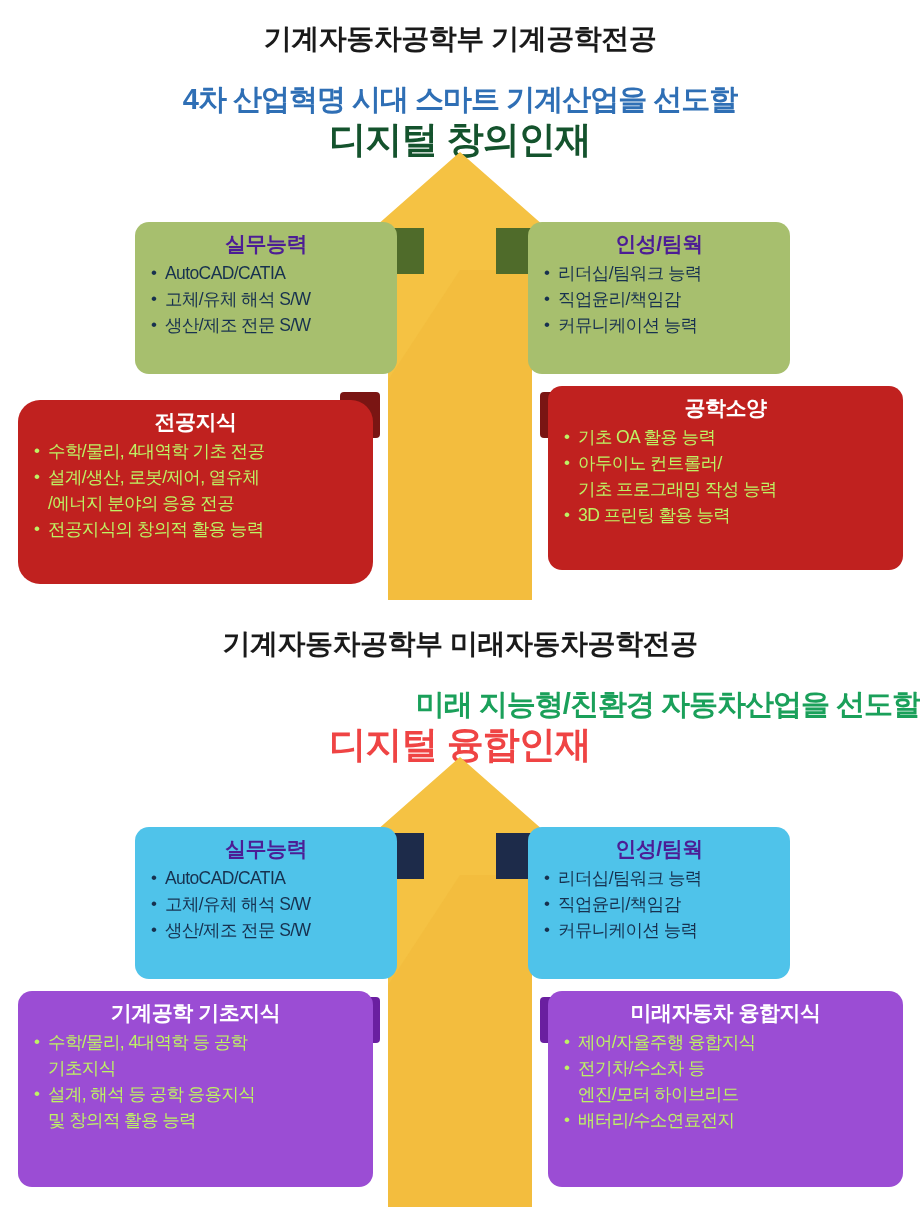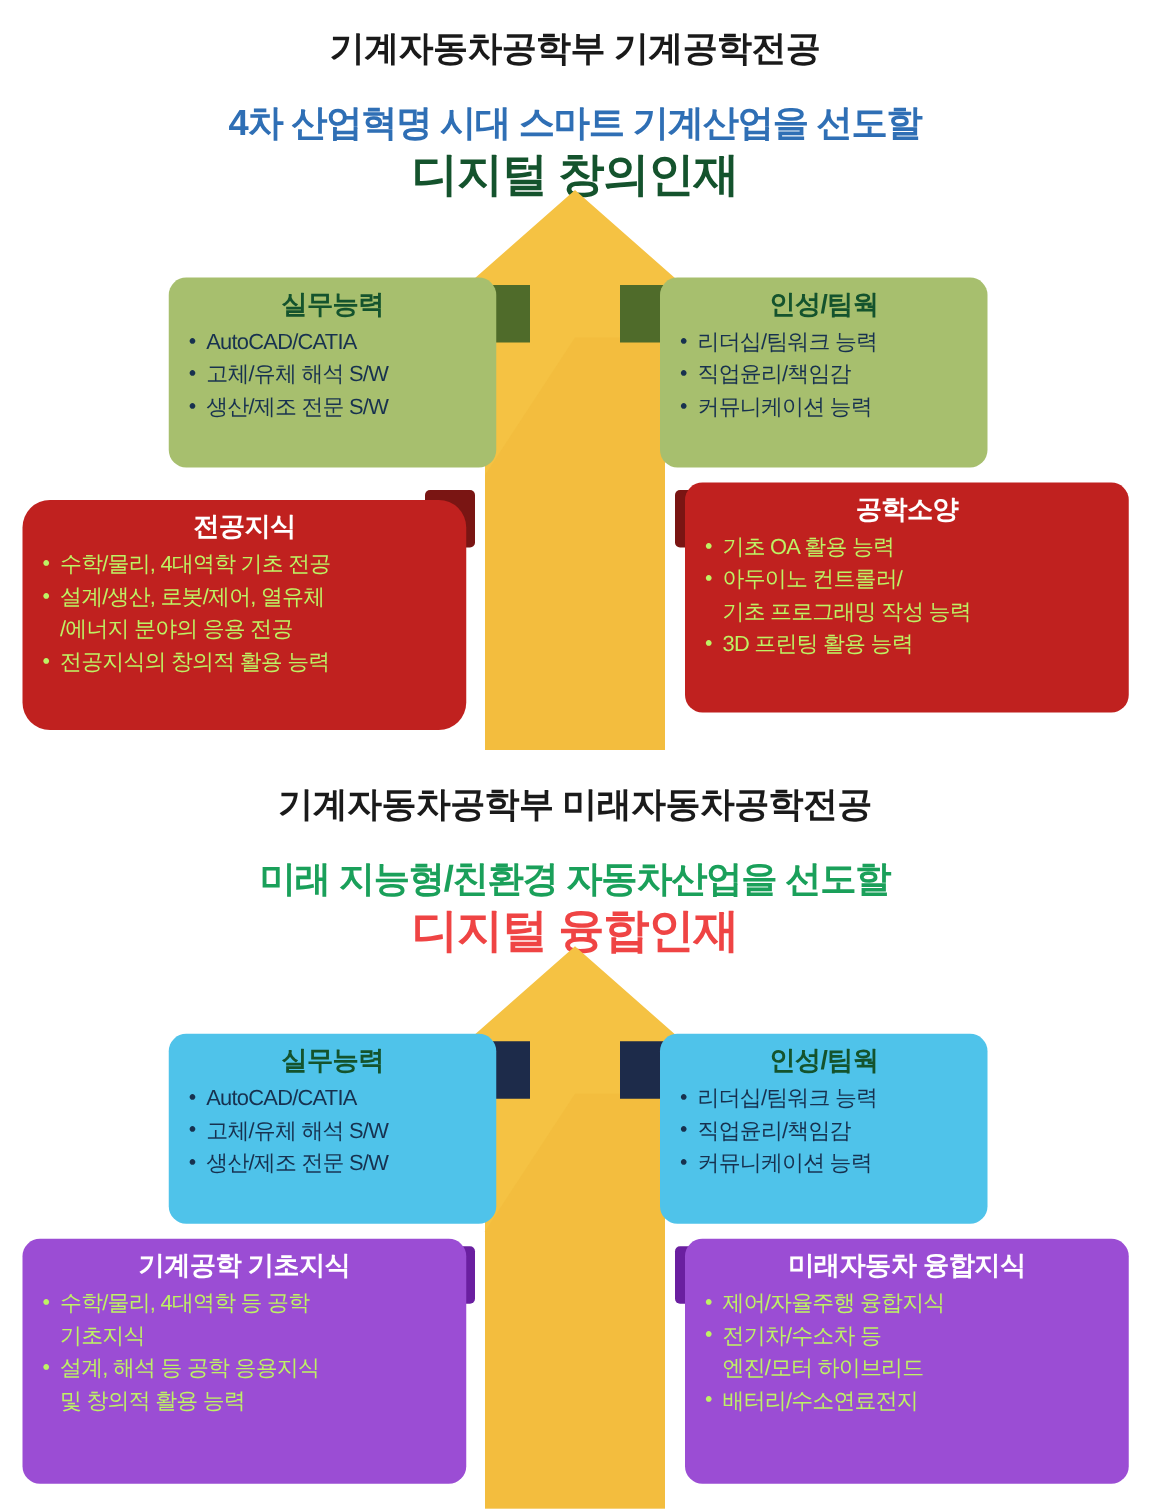--- a/index.html
+++ b/index.html
@@ -78,21 +78,21 @@
     color: #ffffff;
   }
   .box-title {
     text-align: center;
     font-size: 21px;
     font-weight: bold;
     letter-spacing: -0.5px;
     margin-bottom: 4px;
     line-height: 1.3;
   }
-  .box-title.dark { color: #14532d; }
+  .box-title.dark { color: #4c1d95; }
   .box-title.white { color: #ffffff; }
 
   ul.items {
     list-style: none;
     margin: 0;
     padding: 0;
   }
   ul.items li {
     position: relative;
     font-size: 17.5px;
@@ -198,21 +198,21 @@
         </ul>
       </div>
 
     </div>
   </div>
 
   <div class="section" id="section-2">
 
     <div class="heading-block" style="top: 22px;">
       <div class="dept-line">기계자동차공학부 미래자동차공학전공</div>
-      <div class="title-line-1" style="color:#1aa05a;">미래 지능형/친환경 자동차산업을 선도할</div>
+      <div class="title-line-1" style="color:#1aa05a;text-align:right;">미래 지능형/친환경 자동차산업을 선도할</div>
       <div class="title-line-2" style="color:#ef4444;">디지털 융합인재</div>
     </div>
 
     <div class="arrow-wrap">
       <svg class="arrow-svg" width="920" height="602" viewBox="0 0 920 602">
         <path d="M 460 152 L 569 248 L 532 248 L 532 602 L 388 602 L 388 248 L 351 248 Z" fill="#f5c243"></path>
         <path d="M 460 270 L 532 270 L 532 602 L 388 602 L 388 380 Z" fill="#f0b93a" opacity="0.55"></path>
         <rect x="388" y="228" width="36" height="46" fill="#1d2b4a"></rect>
         <rect x="496" y="228" width="36" height="46" fill="#1d2b4a"></rect>
         <rect x="340" y="392" width="40" height="46" rx="4" fill="#6a1fa0"></rect>

